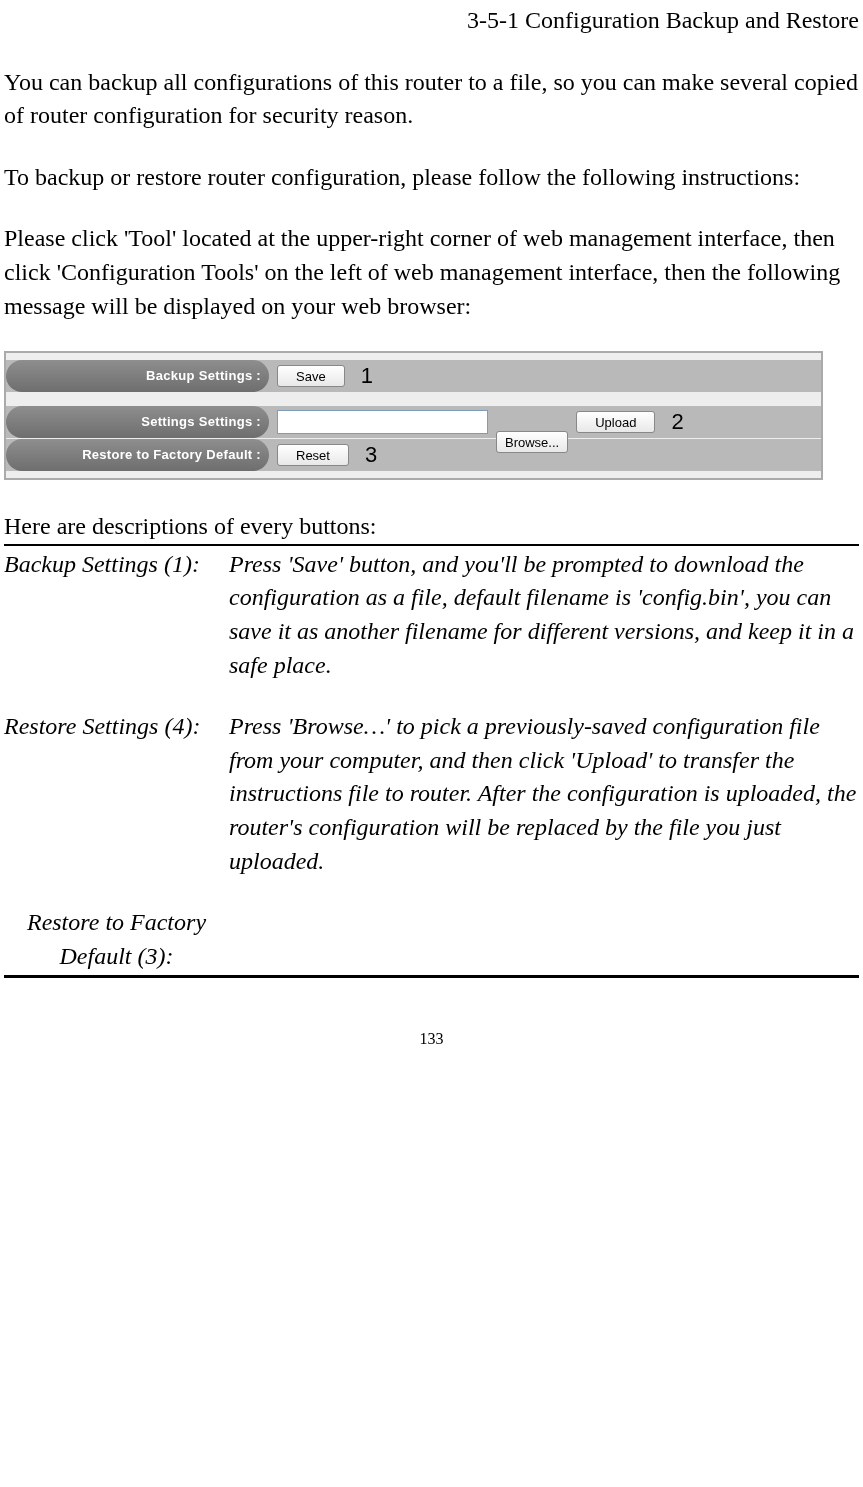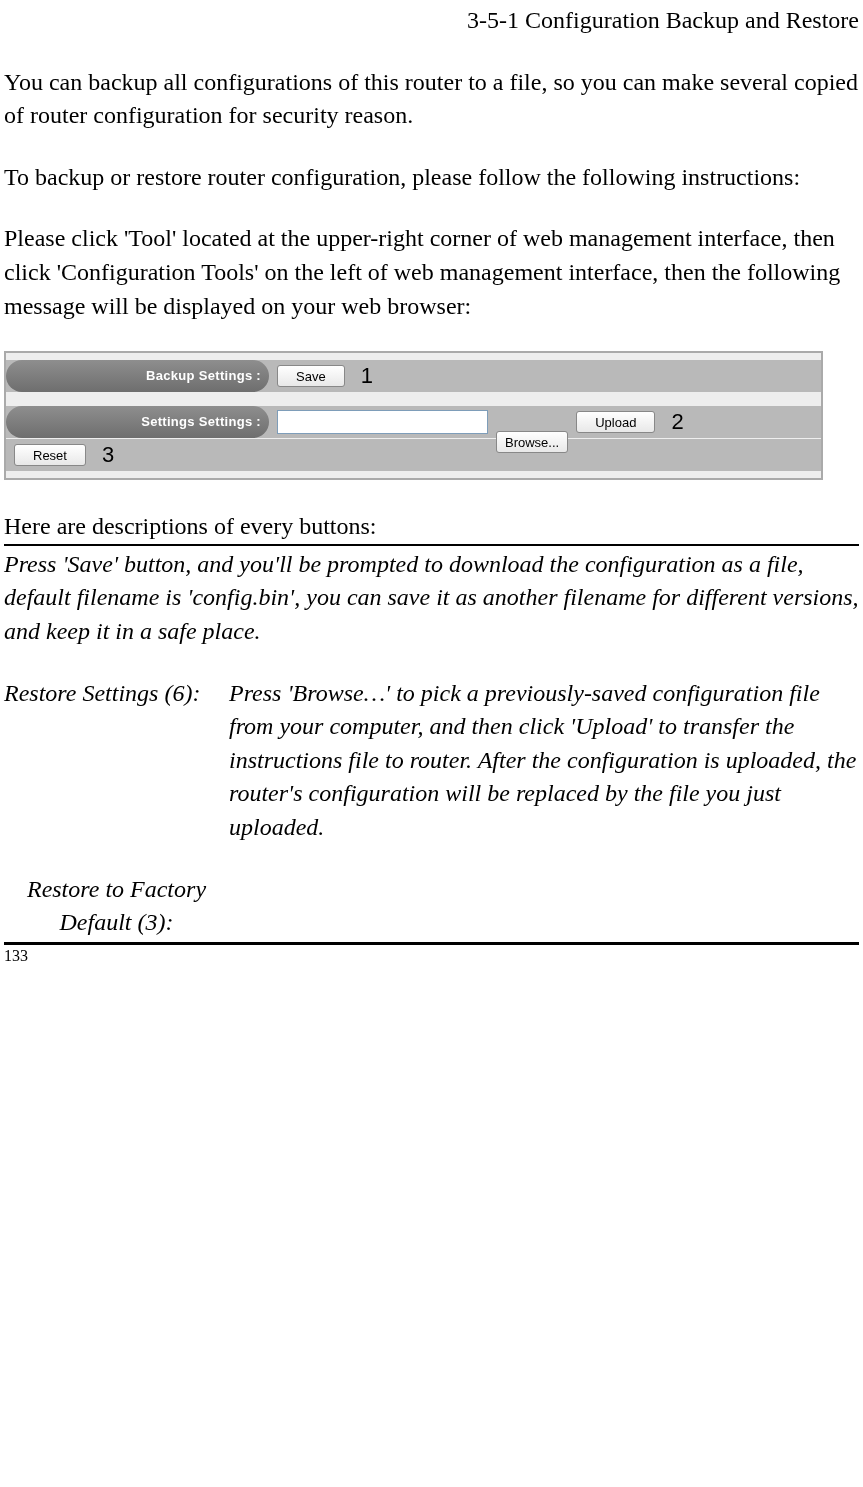--- a/index.html
+++ b/index.html
@@ -101,23 +101,24 @@
     text-align: center;
   }
   .desc-term {
     width: 225px;
     flex-shrink: 0;
   }
   .desc-def {
     flex: 1;
   }
   .page-num {
-    text-align: left;
+    text-align: center;
     font-size: 16px;
     font-style: normal;
+    margin-top: 50px;
   }
 </style>
 </head>
 <body>
 
 <div class="section-title">3-5-1 Configuration Backup and Restore</div>
 
 <p>You can backup all configurations of this router to a file, so you can make several copied of router configuration for security reason.</p>
 <p>To backup or restore router configuration, please follow the following instructions:</p>
 <p>Please click 'Tool' located at the upper-right corner of web management interface, then click 'Configuration Tools' on the left of web management interface, then the following message will be displayed on your web browser:</p>
@@ -136,36 +137,38 @@
     <div class="ui-row">
       <div class="ui-label-cell">Settings Settings :</div>
       <div class="ui-controls">
         <input class="ui-textbox" type="text" style="">
         <button class="ui-btn" style="padding:0 8px;margin-top:40px;">Browse...</button>
         <button class="ui-btn">Upload</button>
         <span class="marker">2</span>
       </div>
     </div>
     <div class="ui-row">
+      <div class="ui-label-cell">Restore to Factory Default :</div>
       <div class="ui-controls">
         <button class="ui-btn">Reset</button>
         <span class="marker">3</span>
       </div>
     </div>
   </div>
 </div>
 
 <p class="desc-intro">Here are descriptions of every buttons:</p>
 
 <div class="desc-table">
   <div class="desc-row">
+    <div class="desc-term">Backup Settings (1):</div>
     <div class="desc-def">Press 'Save' button, and you'll be prompted to download the configuration as a file, default filename is 'config.bin', you can save it as another filename for different versions, and keep it in a safe place.</div>
   </div>
   <div class="desc-row">
-    <div class="desc-term">Restore Settings (6):</div>
+    <div class="desc-term">Restore Settings (4):</div>
     <div class="desc-def">Press 'Browse…' to pick a previously-saved configuration file from your computer, and then click 'Upload' to transfer the instructions file to router. After the configuration is uploaded, the router's configuration will be replaced by the file you just uploaded.</div>
   </div>
   <div class="desc-row">
     <div class="desc-term">Restore to Factory Default (3):</div>
   </div>
 </div>
 
 <div class="page-num">133</div>
 
 </body></html>

